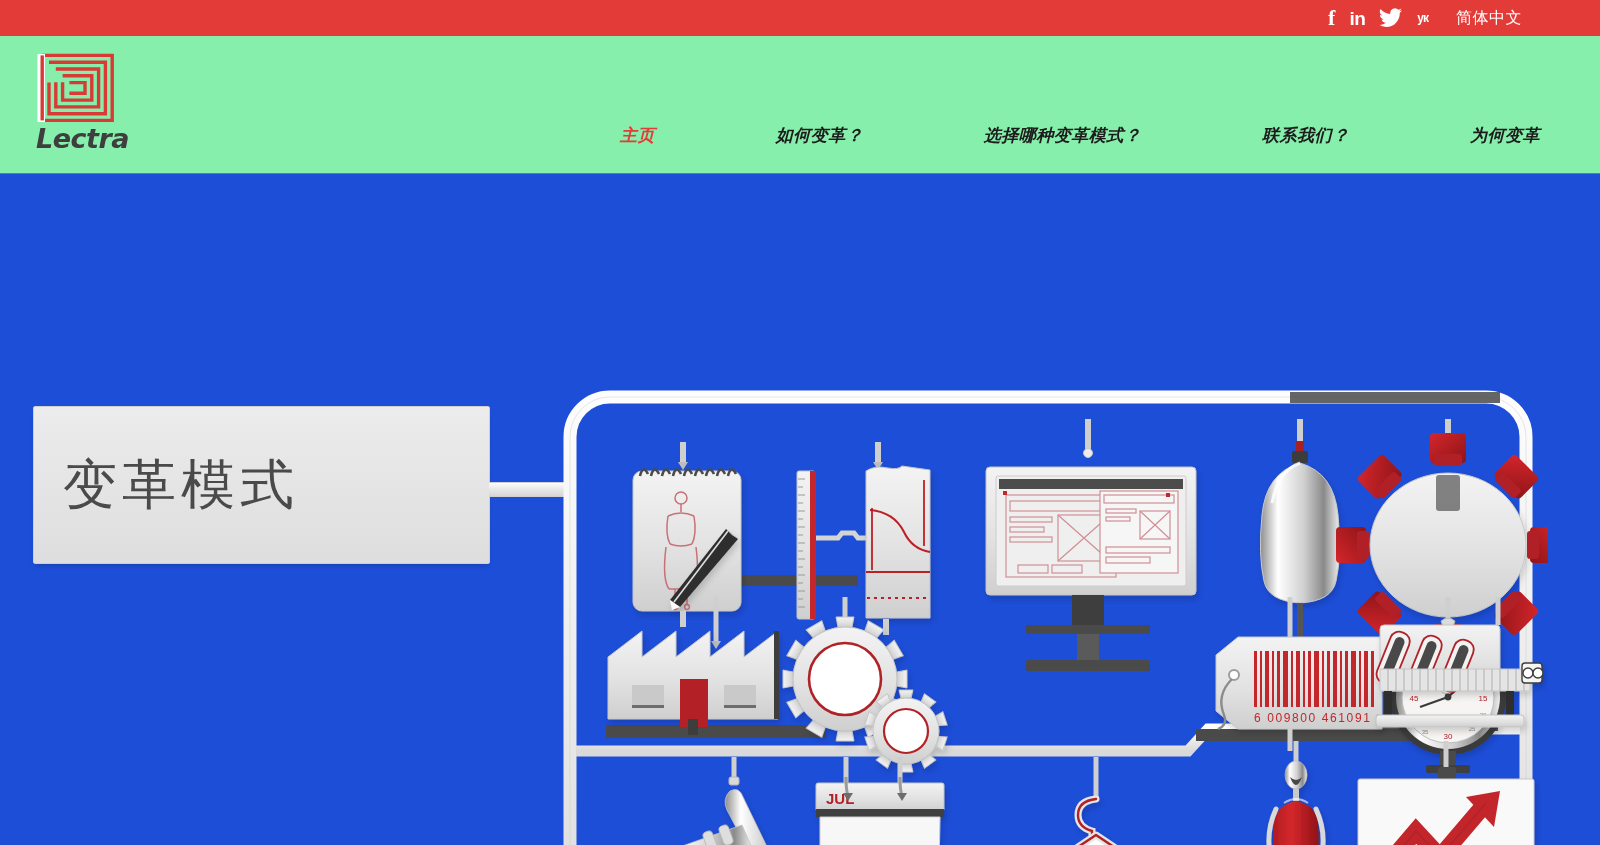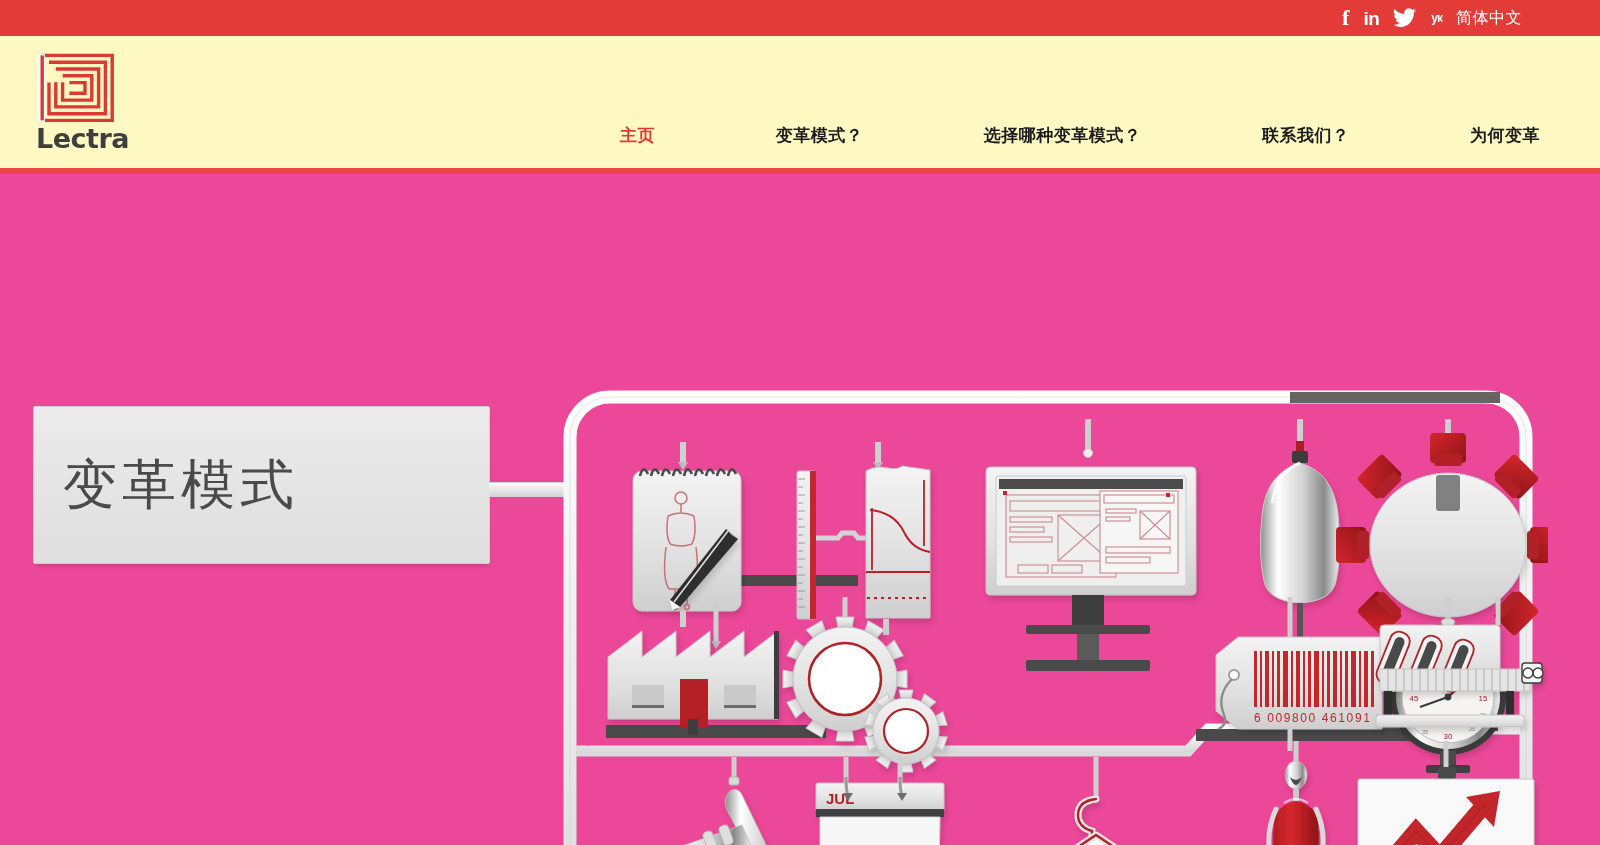--- a/index.html
+++ b/index.html
@@ -23,31 +23,31 @@
   .social-ico {
     display: flex; align-items: center; justify-content: center;
     color: #ffffff; cursor: pointer;
     height: 24px;
   }
   .social-ico svg { display: block; }
   .ico-f  { font-size: 22px; font-weight: 700; line-height: 22px; font-family: "Liberation Serif", serif; }
   .ico-in { font-size: 19px; font-weight: 700; line-height: 19px; letter-spacing: -0.5px; }
   .ico-yk { font-size: 12px; font-weight: 700; line-height: 20px; letter-spacing: -1px; }
   .lang-label {
-    color: #ffffff; font-size: 16px; 
+    color: #ffffff; font-size: 16px; margin-left: 14px;
     letter-spacing: 0.5px; cursor: pointer;
   }
 
   
   .header {
     position: relative;
     width: 1600px; height: 138px;
-    background: #fef9c3;
-    border-bottom: 6px solid #ef4444;
-    display: flex; align-items: flex-start;
+    background: #86efac;
+    border-bottom: 1px solid #ef4444;
+    display: flex; align-items: flex-start; font-style: italic;
   }
   .logo-wrap {
     position: absolute; left: 36px; top: 17px;
     width: 90px; height: 105px;
     cursor: pointer;
     display: flex; flex-direction: column; align-items: flex-start;
   }
   .logo-mark { width: 83px; height: 70px; }
   .logo-word {
     font-size: 27px; font-weight: 700; color: #3e3e3e;
@@ -61,21 +61,21 @@
     padding-top: 60px;
     text-align: center;
   }
   .nav-item {
     font-size: 17px; color: #1c1c1c; font-weight: 700;
     cursor: pointer; white-space: nowrap; letter-spacing: 0.5px;
   }
   .nav-item.active { color: #e23b38; }
 
   
-  .stage { position: relative; width: 1600px; height: 671px; background: #ec4899; text-align: right; }
+  .stage { position: relative; width: 1600px; height: 671px; background: #1d4ed8; text-align: right; }
 
   
   .title-panel {
     position: absolute; left: 33px; top: 232px;
     width: 457px; height: 158px;
     background: linear-gradient(180deg,#ececec 0%, #e4e4e4 55%, #dedede 100%);
     border: 1px solid #cfcfcf;
     border-radius: 2px;
     box-shadow: 0 4px 6px -3px rgba(0,0,0,.20);
     display: flex; align-items: center;
@@ -140,21 +140,21 @@
       <rect x="1.5" y="1.0" width="7.5" height="68" fill="#ffffff"></rect>
       <g fill="none" stroke="#d93a35" stroke-width="3.4">
         <path d="M6.2 2.4 v65"></path>
       </g>
     </svg>
     <span class="logo-word">Lectra</span>
   </a>
 
   <nav class="nav">
     <span class="nav-item active">主页</span>
-    <span class="nav-item">变革模式？</span>
+    <span class="nav-item">如何变革？</span>
     <span class="nav-item">选择哪种变革模式？</span>
     <span class="nav-item">联系我们？</span>
     <span class="nav-item">为何变革</span>
   </nav>
 </div>
 
 <div class="stage">
 
   <div class="title-panel">
     <span class="title-text">变革模式</span>

